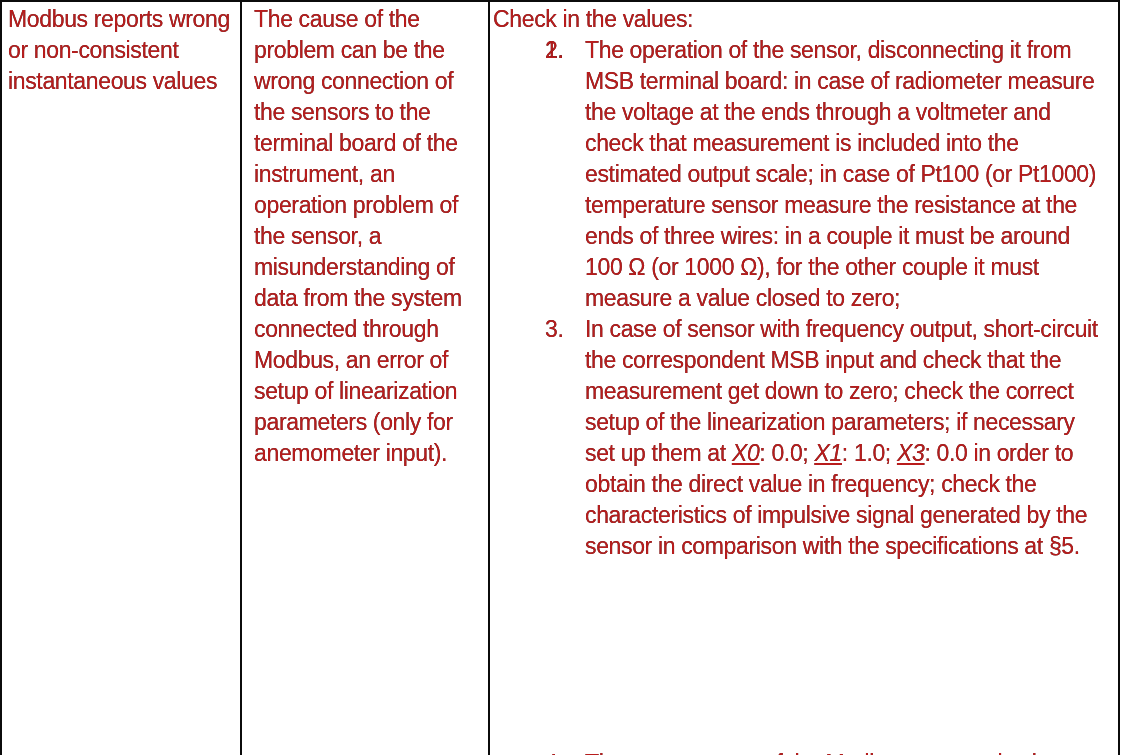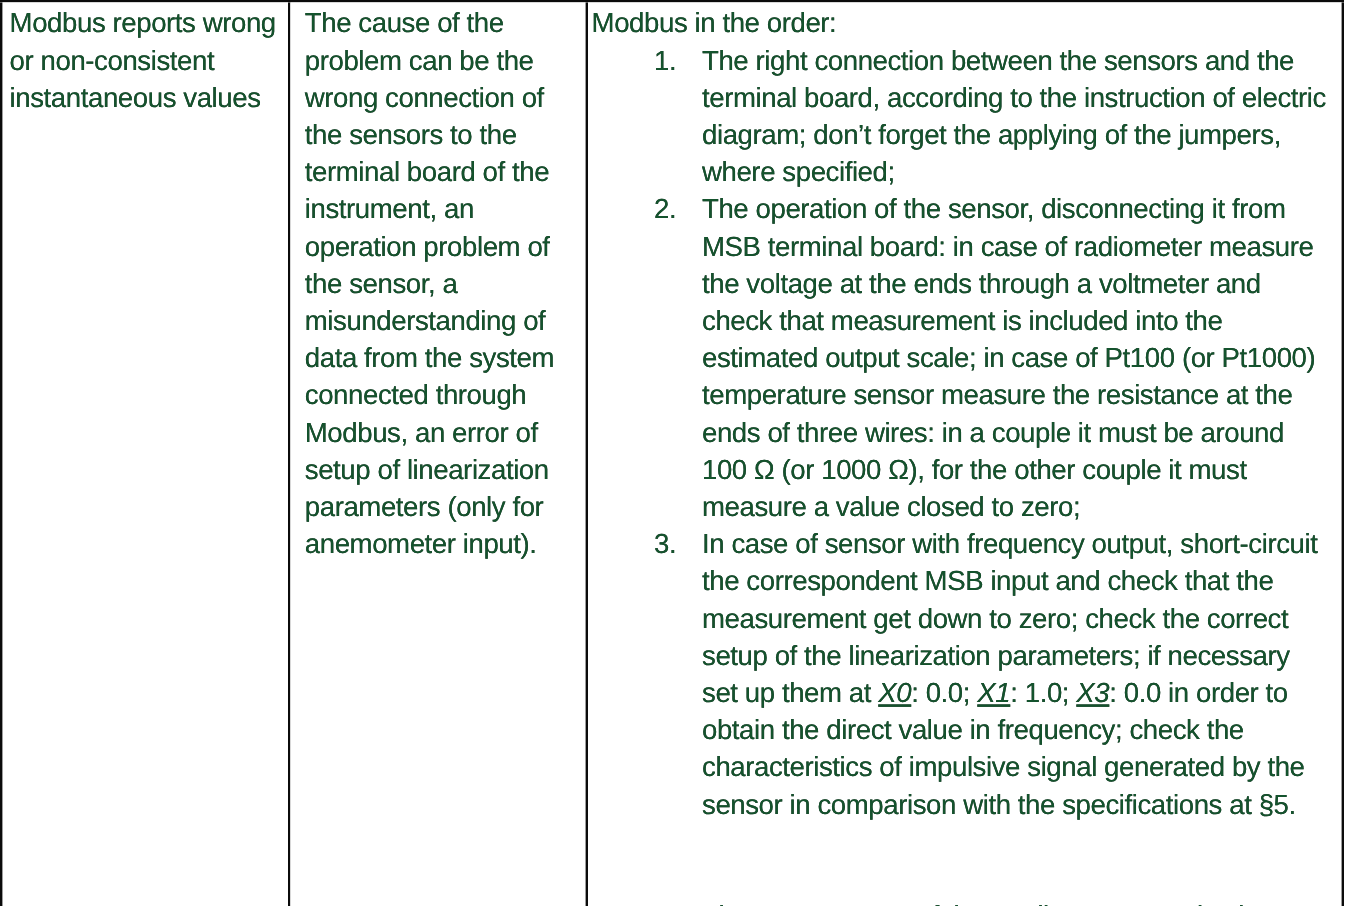--- a/index.html
+++ b/index.html
@@ -4,21 +4,21 @@
 <style>
   html, body { margin: 0; padding: 0; background: #ffffff; }
   * { box-sizing: border-box; }
 
   .page {
     position: relative;
     width: 1127px;
     height: 755px;
     overflow: hidden;
     background: #ffffff;
-    color: #14532d;
+    color: #b91c1c;
     font-family: "Liberation Sans", "DejaVu Sans", sans-serif;
     font-size: 23px;
     line-height: 31px;
     letter-spacing: -0.35px;
     text-shadow: 0 0 0.5px rgba(20,20,20,0.85);
     padding-left: 32px;
   }
 
   .top-rule {
     position: absolute;
@@ -98,27 +98,26 @@
     <div class="cell cell-symptom">
       <span>Modbus reports wrong or non-consistent instantaneous values</span>
     </div>
 
     <div class="cell cell-cause">
       <span>The cause of the problem can be the wrong connection of the sensors to the terminal board of the instrument, an operation problem of the sensor, a misunderstanding of data from the system connected through Modbus, an error of setup of linearization parameters (only for anemometer input).</span>
     </div>
 
     <div class="cell cell-checks">
 
-      <div>Modbus in the order:</div>
+      <div>Check in the values:</div>
 
       <div class="check-list">
 
         <div class="check-item">
           <span class="num">1.</span>
-          <span>The right connection between the sensors and the terminal board, according to the instruction of electric diagram; don’t forget the applying of the jumpers, where specified;</span>
         </div>
 
         <div class="check-item">
           <span class="num">2.</span>
           <span>The operation of the sensor, disconnecting it from MSB terminal board: in case of radiometer measure the voltage at the ends through a voltmeter and check that measurement is included into the estimated output scale; in case of Pt100 (or Pt1000) temperature sensor measure the resistance at the ends of three wires: in a couple it must be around 100 Ω (or 1000 Ω), for the other couple it must measure a value closed to zero;</span>
         </div>
 
         <div class="check-item">
           <span class="num">3.</span>
           <span><span>In case of sensor with frequency output, short-circuit the correspondent MSB input and check that the measurement get down to zero; check the correct setup of the linearization parameters; if necessary set up them at </span><span class="it">X0</span><span>: 0.0; </span><span class="it">X1</span><span>: 1.0; </span><span class="it">X3</span><span>: 0.0 in order to obtain the direct value in frequency; check the characteristics of impulsive signal generated by the sensor in comparison with the specifications at §5.</span></span>

